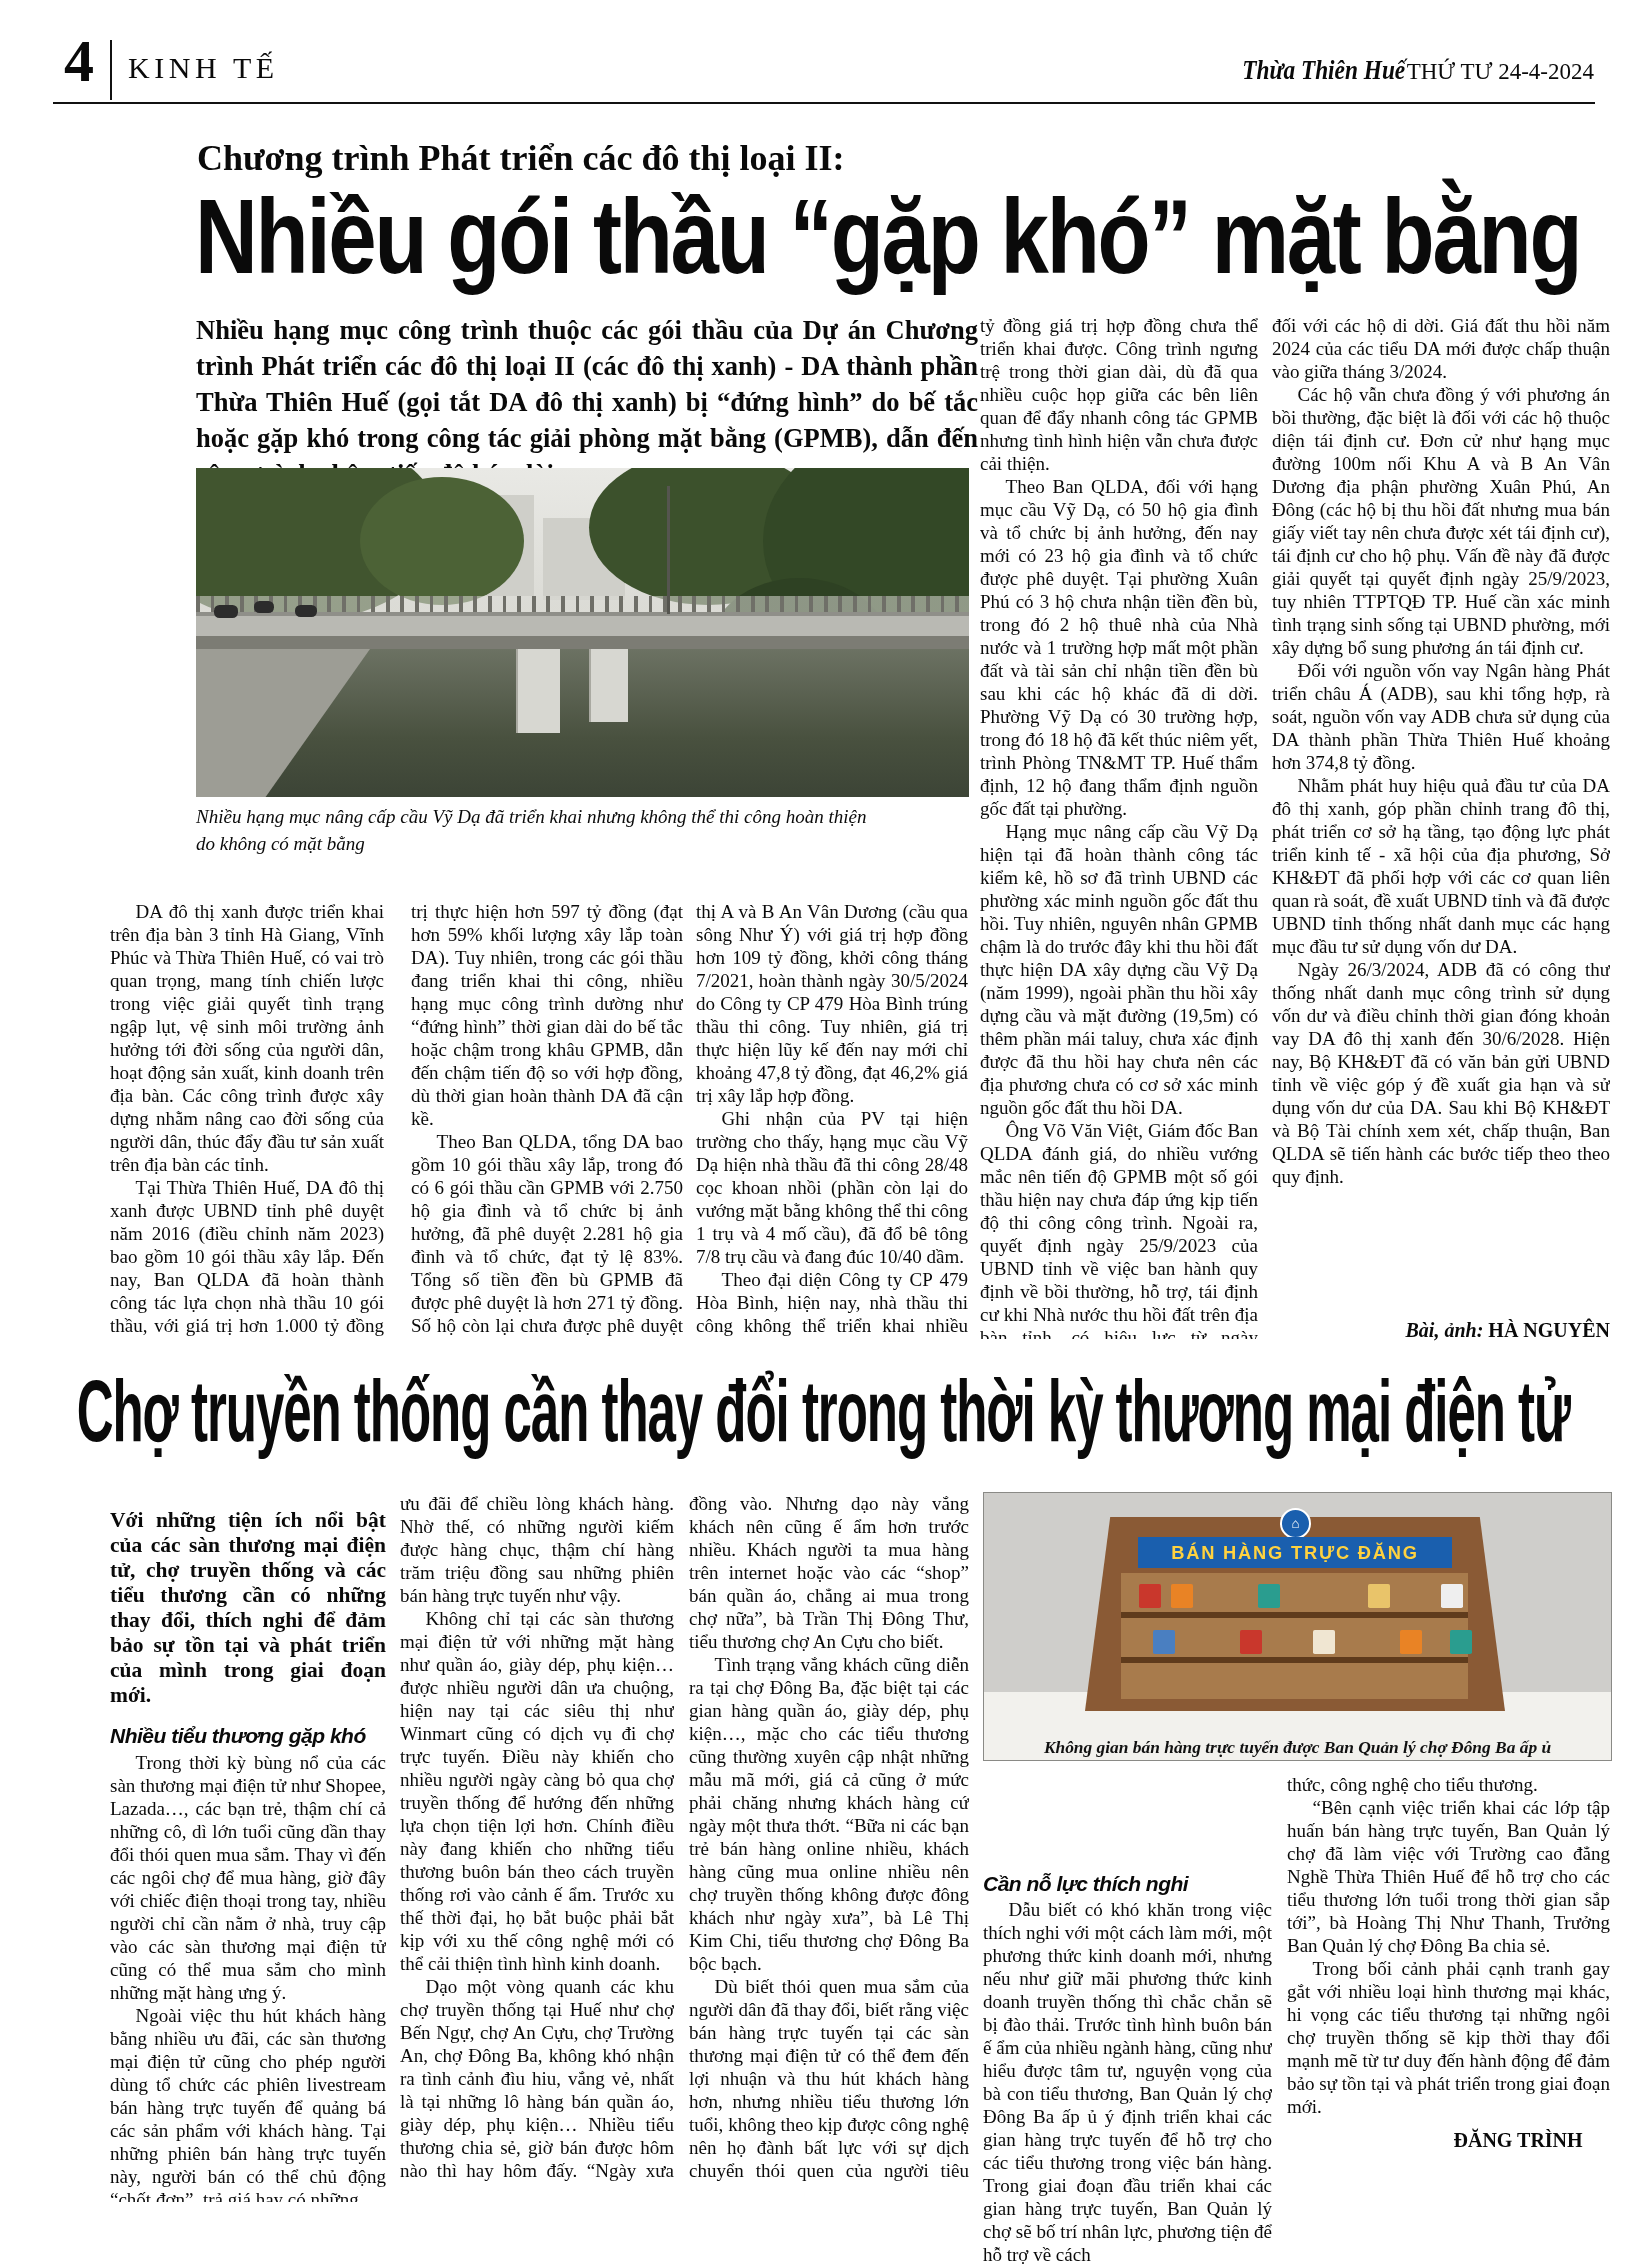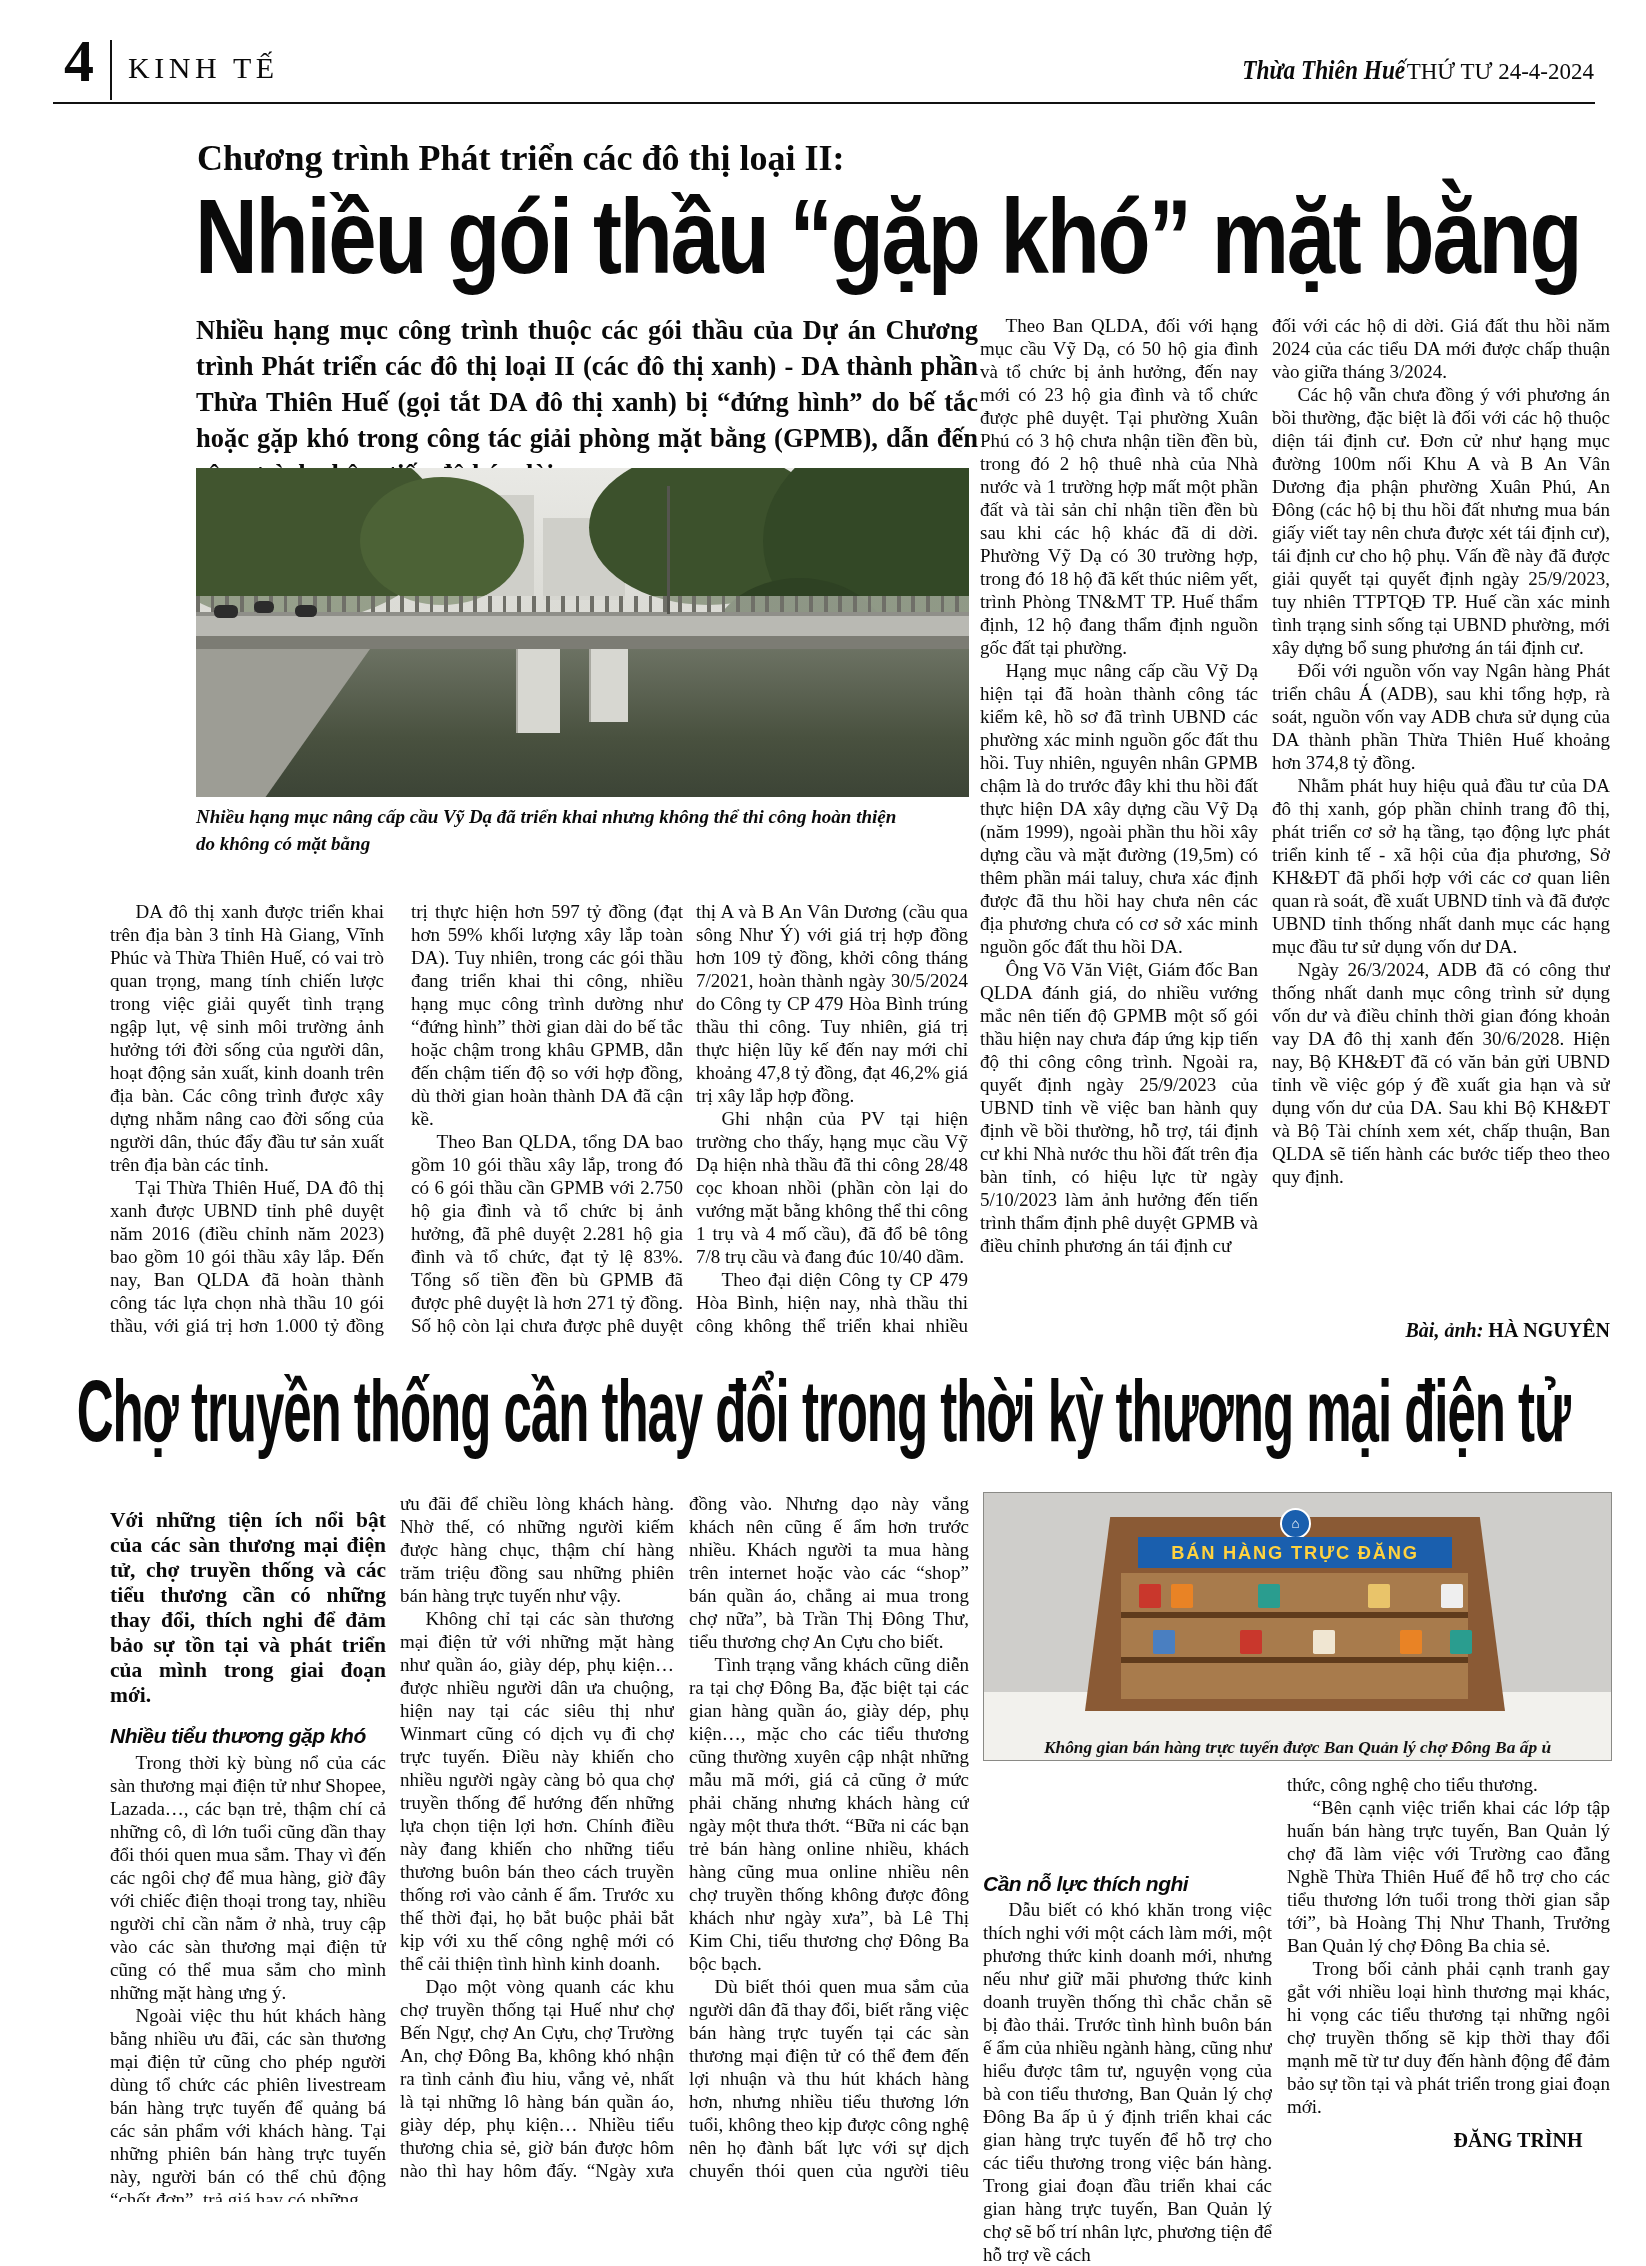--- a/index.html
+++ b/index.html
@@ -27,21 +27,21 @@
   .blob{border-radius:50%;}
   #photo1 .deck{left:0;top:144px;width:100%;height:24px;background:#b9b9b3;border-top:4.6px solid #8f8f89;}
   #photo1 .rail{left:0;top:128px;width:100%;height:18.3px;
       background:repeating-linear-gradient(90deg,#6f6f68 0 3.7px,rgba(220,220,214,.55) 3.7px 14.6px);}
   #photo1 .under{left:0;top:168px;width:100%;height:12.8px;background:#7c7c74;}
   #photo1 .water{left:0;top:181px;width:100%;height:148px;background:linear-gradient(#6c7263,#49513f 60%,#3c4436);}
   #photo1 .pier{background:#d7d7d1;border-left:2.7px solid #a9a9a1;}
   #photo1 .road{left:0;top:181px;width:174px;height:148px;background:#9d9d95;clip-path:polygon(0 0,100% 0,40% 100%,0 100%);}
   #photo1 .moto{background:#2c2c2c;border-radius:5.5px;}
   #photo1 .pole{background:#55554f;}
-  #caption1{left:196px;top:804px;width:786px;font-size:19px;line-height:26.5px;font-weight:bold;font-style:italic;}
+  #caption1{left:196px;top:804px;width:786px;font-size:19px;line-height:26.5px;font-weight:normal;font-style:italic;}
   
   .col{position:absolute;overflow:hidden;font-size:19px;line-height:23px;text-align:justify;}
   .col p{margin:0;}
   .col p.ind{text-indent:25.6px;}
   .subhead{font-family:"Liberation Sans",sans-serif;font-weight:700;font-size:21px;letter-spacing:-0.5px;margin:5.5px 0 3.7px 0;font-style:italic;}
   #colA1{left:110px;top:900px;width:274px;height:440px;}
   #colA2{left:411px;top:900px;width:272px;height:440px;}
   #colA3{left:696px;top:900px;width:272px;height:440px;}
   #colA4{left:980px;top:314px;width:278px;height:1025px;}
   #colA5{left:1272px;top:314px;width:338px;height:1005px;}
@@ -129,20 +129,21 @@
     <p>trị thực hiện hơn 597 tỷ đồng (đạt hơn 59% khối lượng xây lắp toàn DA). Tuy nhiên, trong các gói thầu đang triển khai thi công, nhiều hạng mục công trình dường như “đứng hình” thời gian dài do bế tắc hoặc chậm trong khâu GPMB, dẫn đến chậm tiến độ so với hợp đồng, dù thời gian hoàn thành DA đã cận kề.</p>
     <p class="ind">Theo Ban QLDA, tổng DA bao gồm 10 gói thầu xây lắp, trong đó có 6 gói thầu cần GPMB với 2.750 hộ gia đình và tổ chức bị ảnh hưởng, đã phê duyệt 2.281 hộ gia đình và tổ chức, đạt tỷ lệ 83%. Tổng số tiền đền bù GPMB đã được phê duyệt là hơn 271 tỷ đồng. Số hộ còn lại chưa được phê duyệt 469 hộ gia đình và tổ chức.</p>
     <p class="ind">Tại gói thầu số 28 bao gồm các hạng mục nâng cấp, mở rộng cầu Vỹ Dạ, đường 100m nối 2 Khu đô</p>
   </div>
   <div class="col" id="colA3">
     <p>thị A và B An Vân Dương (cầu qua sông Như Ý) với giá trị hợp đồng hơn 109 tỷ đồng, khởi công tháng 7/2021, hoàn thành ngày 30/5/2024 do Công ty CP 479 Hòa Bình trúng thầu thi công. Tuy nhiên, giá trị thực hiện lũy kế đến nay mới chỉ khoảng 47,8 tỷ đồng, đạt 46,2% giá trị xây lắp hợp đồng.</p>
     <p class="ind">Ghi nhận của PV tại hiện trường cho thấy, hạng mục cầu Vỹ Dạ hiện nhà thầu đã thi công 28/48 cọc khoan nhồi (phần còn lại do vướng mặt bằng không thể thi công 1 trụ và 4 mố cầu), đã đổ bê tông 7/8 trụ cầu và đang đúc 10/40 dầm.</p>
     <p class="ind">Theo đại diện Công ty CP 479 Hòa Bình, hiện nay, nhà thầu thi công không thể triển khai nhiều hạng mục là do vướng công tác GPMB, đặc biệt khu vực phía đường Phạm Văn Đồng với hơn 35</p>
   </div>
   <div class="col" id="colA4">
+    <p>tỷ đồng giá trị hợp đồng chưa thể triển khai được. Công trình ngưng trệ trong thời gian dài, dù đã qua nhiều cuộc họp giữa các bên liên quan để đẩy nhanh công tác GPMB nhưng tình hình hiện vẫn chưa được cải thiện.</p>
     <p class="ind">Theo Ban QLDA, đối với hạng mục cầu Vỹ Dạ, có 50 hộ gia đình và tổ chức bị ảnh hưởng, đến nay mới có 23 hộ gia đình và tổ chức được phê duyệt. Tại phường Xuân Phú có 3 hộ chưa nhận tiền đền bù, trong đó 2 hộ thuê nhà của Nhà nước và 1 trường hợp mất một phần đất và tài sản chỉ nhận tiền đền bù sau khi các hộ khác đã di dời. Phường Vỹ Dạ có 30 trường hợp, trong đó 18 hộ đã kết thúc niêm yết, trình Phòng TN&amp;MT TP. Huế thẩm định, 12 hộ đang thẩm định nguồn gốc đất tại phường.</p>
     <p class="ind">Hạng mục nâng cấp cầu Vỹ Dạ hiện tại đã hoàn thành công tác kiểm kê, hồ sơ đã trình UBND các phường xác minh nguồn gốc đất thu hồi. Tuy nhiên, nguyên nhân GPMB chậm là do trước đây khi thu hồi đất thực hiện DA xây dựng cầu Vỹ Dạ (năm 1999), ngoài phần thu hồi xây dựng cầu và mặt đường (19,5m) có thêm phần mái taluy, chưa xác định được đã thu hồi hay chưa nên các địa phương chưa có cơ sở xác minh nguồn gốc đất thu hồi DA.</p>
     <p class="ind">Ông Võ Văn Việt, Giám đốc Ban QLDA đánh giá, do nhiều vướng mắc nên tiến độ GPMB một số gói thầu hiện nay chưa đáp ứng kịp tiến độ thi công công trình. Ngoài ra, quyết định ngày 25/9/2023 của UBND tỉnh về việc ban hành quy định về bồi thường, hỗ trợ, tái định cư khi Nhà nước thu hồi đất trên địa bàn tỉnh, có hiệu lực từ ngày 5/10/2023 làm ảnh hưởng đến tiến trình thẩm định phê duyệt GPMB và điều chỉnh phương án tái định cư</p>
   </div>
   <div class="col" id="colA5">
     <p>đối với các hộ di dời. Giá đất thu hồi năm 2024 của các tiểu DA mới được chấp thuận vào giữa tháng 3/2024.</p>
     <p class="ind">Các hộ vẫn chưa đồng ý với phương án bồi thường, đặc biệt là đối với các hộ thuộc diện tái định cư. Đơn cử như hạng mục đường 100m nối Khu A và B An Vân Dương địa phận phường Xuân Phú, An Đông (các hộ bị thu hồi đất nhưng mua bán giấy viết tay nên chưa được xét tái định cư), tái định cư cho hộ phụ. Vấn đề này đã được giải quyết tại quyết định ngày 25/9/2023, tuy nhiên TTPTQĐ TP. Huế cần xác minh tình trạng sinh sống tại UBND phường, mới xây dựng bổ sung phương án tái định cư.</p>
     <p class="ind">Đối với nguồn vốn vay Ngân hàng Phát triển châu Á (ADB), sau khi tổng hợp, rà soát, nguồn vốn vay ADB chưa sử dụng của DA thành phần Thừa Thiên Huế khoảng hơn 374,8 tỷ đồng.</p>
     <p class="ind">Nhằm phát huy hiệu quả đầu tư của DA đô thị xanh, góp phần chỉnh trang đô thị, phát triển cơ sở hạ tầng, tạo động lực phát triển kinh tế - xã hội của địa phương, Sở KH&amp;ĐT đã phối hợp với các cơ quan liên quan rà soát, đề xuất UBND tỉnh và đã được UBND tỉnh thống nhất danh mục các hạng mục đầu tư sử dụng vốn dư DA.</p>
     <p class="ind">Ngày 26/3/2024, ADB đã có công thư thống nhất danh mục công trình sử dụng vốn dư và điều chỉnh thời gian đóng khoản vay DA đô thị xanh đến 30/6/2028. Hiện nay, Bộ KH&amp;ĐT đã có văn bản gửi UBND tỉnh về việc góp ý đề xuất gia hạn và sử dụng vốn dư của DA. Sau khi Bộ KH&amp;ĐT và Bộ Tài chính xem xét, chấp thuận, Ban QLDA sẽ tiến hành các bước tiếp theo theo quy định.</p>

